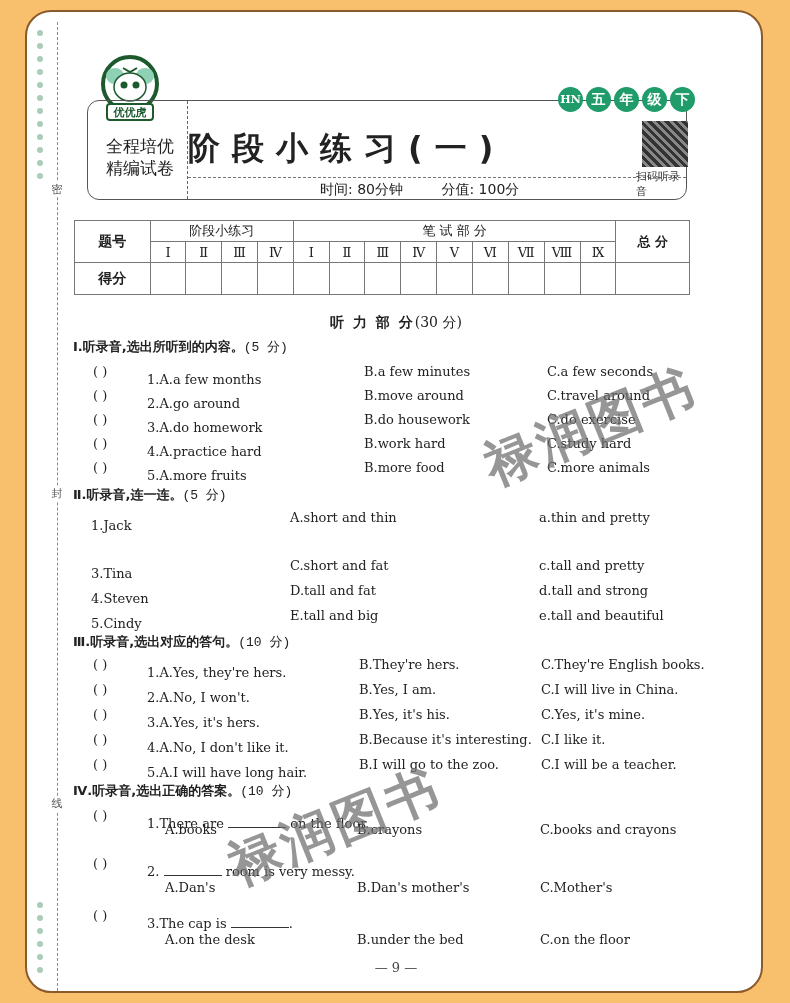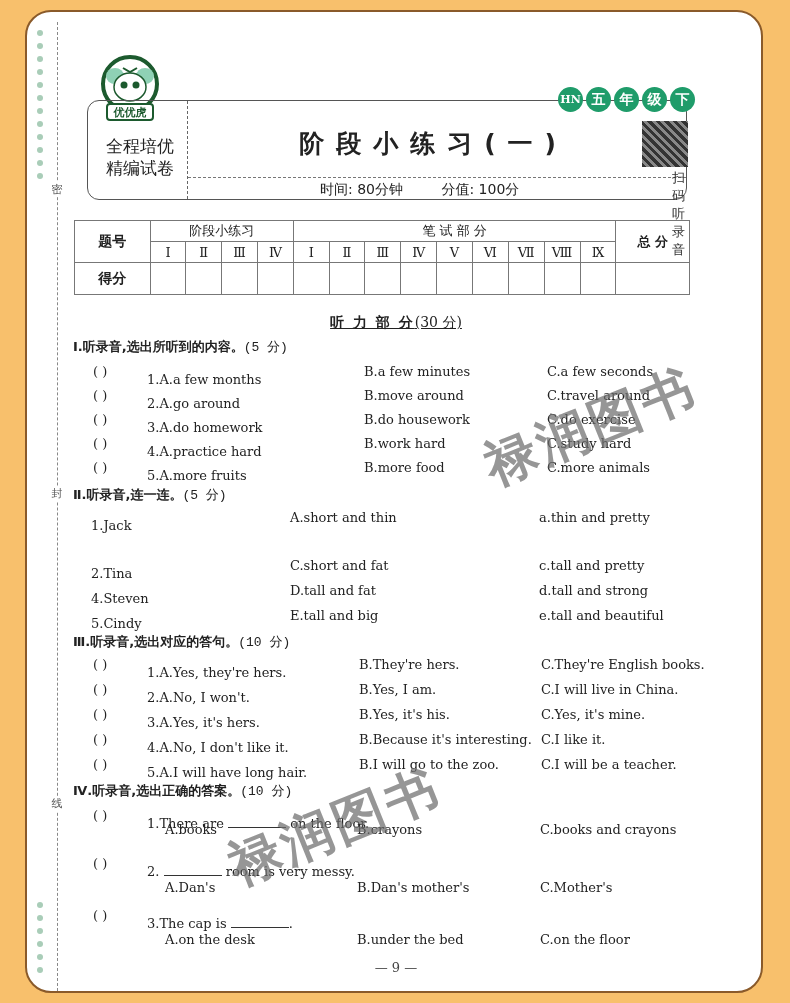--- a/index.html
+++ b/index.html
@@ -13,44 +13,44 @@
   .dots { position: absolute; left: 10px; top: 18px; width: 8px; }
   .dots span { display: block; width: 6px; height: 6px; border-radius: 50%; background: #a9cdb8; margin-bottom: 7px; }
   .dots.bottom { top: 890px; }
   .cut-line { position: absolute; left: 30px; top: 10px; bottom: 0; border-left: 1px dashed #888; }
   .cut-label { position: absolute; left: 22px; width: 16px; background: #fff; font-family: "DejaVu Sans", sans-serif; font-size: 11px; color: #555; text-align: center; }
 
   
   .hdr-box { position: absolute; left: 60px; top: 88px; width: 600px; height: 100px; border: 1.5px solid #555; border-radius: 12px; }
   .hdr-left { position: absolute; left: 0; top: 0; width: 100px; height: 100%; border-right: 1px dashed #666; }
   .hdr-brand { position: absolute; left: 4px; top: 34px; width: 96px; font-family: "DejaVu Sans", sans-serif; font-size: 17px; line-height: 22px; text-align: center; color: #222; }
-  .hdr-title { position: absolute; left: 100px; top: 26px; width: 380px; text-align: right; font-family: "DejaVu Sans", sans-serif; font-weight: bold; font-size: 25px; letter-spacing: 12px; }
+  .hdr-title { position: absolute; left: 100px; top: 26px; width: 380px; text-align: left; font-family: "DejaVu Sans", sans-serif; font-weight: bold; font-size: 32px; letter-spacing: 12px; }
   .hdr-divider { position: absolute; left: 100px; right: 0; top: 76px; border-top: 1px dashed #777; }
   .hdr-meta { position: absolute; left: 220px; top: 80px; font-family: "DejaVu Sans", sans-serif; font-size: 14px; padding-left: 12px; }
   .hdr-meta span { margin-right: 34px; }
   .grade { position: absolute; left: 470px; top: -14px; display: flex; gap: 3px; }
   .grade span { width: 25px; height: 25px; border-radius: 50%; background: #1f9c6a; color: #fff; font-family: "DejaVu Sans", sans-serif; font-weight: bold; font-size: 14px; display: flex; align-items: center; justify-content: center; }
   .grade span.hn { font-size: 11px; font-family: "DejaVu Serif", serif; }
   .qr { position: absolute; left: 554px; top: 20px; width: 46px; height: 46px;
     background:
       repeating-linear-gradient(45deg, #333 0 3px, #888 3px 6px),
       #555; filter: blur(0.5px); }
-  .qr-label { position: absolute; left: 548px; top: 68px; font-size: 13px; color: #333; margin-left: 36px; }
+  .qr-label { position: absolute; left: 548px; top: 68px; font-size: 11px; color: #333; }
 
   .logo { position: absolute; left: 68px; top: 42px; width: 70px; height: 70px; }
 
   
   table.score { position: absolute; left: 47px; top: 208px; width: 616px; border-collapse: collapse; font-family: "DejaVu Sans", sans-serif; font-size: 13px; border: 1.5px solid #333; }
   table.score td { border: 1px solid #777; text-align: center; height: 21px; }
   table.score td.lbl { font-weight: bold; width: 76px; height: 32px; font-size: 14px; text-align: center; }
   table.score td.roman { font-family: "DejaVu Serif", serif; font-size: 13px; width: 36px; }
   table.score td.total { font-weight: bold; width: 74px; }
 
   
-  .section-title { position: absolute; left: 0; width: 738px; top: 302px; text-align: center; font-family: "DejaVu Sans", sans-serif; font-weight: bold; font-size: 14px; letter-spacing: 2px; text-decoration: underline; }
+  .section-title { position: absolute; left: 0; width: 738px; top: 302px; text-align: center; font-family: "DejaVu Sans", sans-serif; font-weight: bold; font-size: 14px; letter-spacing: 2px; }
   .section-title .pts { font-family: "DejaVu Serif", serif; font-weight: normal; letter-spacing: 0; }
   .q-head { position: absolute; left: 46px; font-family: "DejaVu Sans", sans-serif; font-weight: bold; font-size: 13px; }
   .q-head .pts { font-family: Liberation Mono, monospace; font-weight: normal; }
   .row { position: absolute; left: 0; width: 738px; font-size: 13px; height: 20px; }
   .row .br { position: absolute; left: 66px; }
   .row .a { position: absolute; left: 120px; margin-top: 8px; }
   .row .b { position: absolute; left: 337px; }
   .row .c { position: absolute; left: 520px; }
   .match .a { left: 64px; }
   .match .b { left: 263px; }
@@ -216,21 +216,21 @@
 
   <div class="q-head" style="top:474px">
     <span>Ⅱ.听录音,连一连。</span><span class="pts">(5 分)</span>
   </div>
   <div class="row match" style="top:498px">
       <span class="a">1.Jack</span>
       <span class="b">A.short and thin</span>
       <span class="c">a.thin and pretty</span>
     </div>
   <div class="row match" style="top:546px">
-      <span class="a">2.Tina</span>
+      <span class="a">3.Tina</span>
       <span class="b">C.short and fat</span>
       <span class="c">c.tall and pretty</span>
     </div>
   <div class="row match" style="top:571px">
       <span class="a">4.Steven</span>
       <span class="b">D.tall and fat</span>
       <span class="c">d.tall and strong</span>
     </div>
   <div class="row match" style="top:596px">
       <span class="a">5.Cindy</span>

